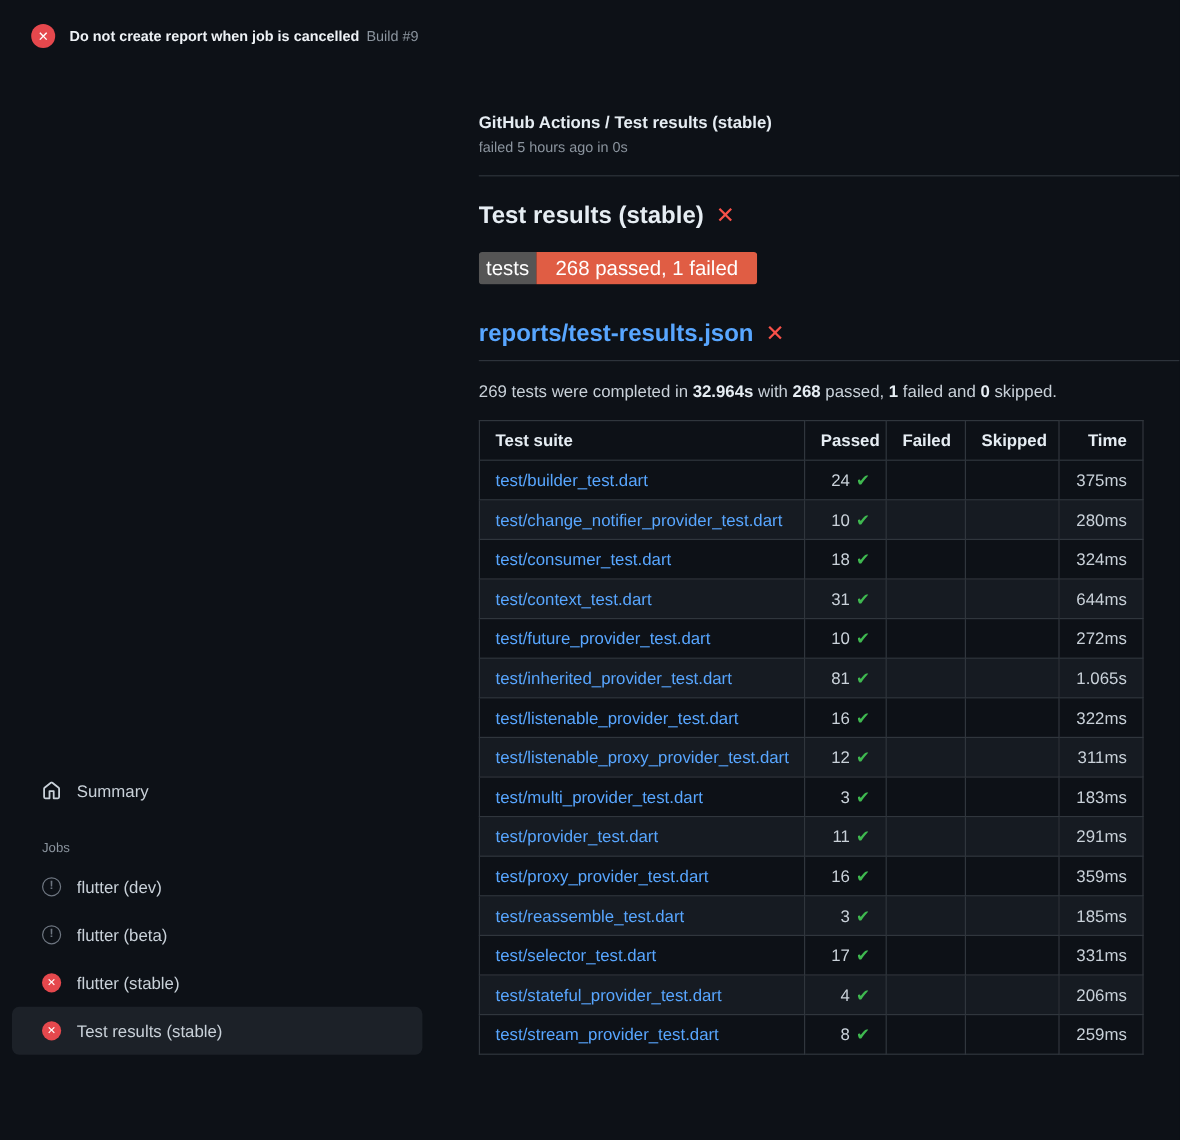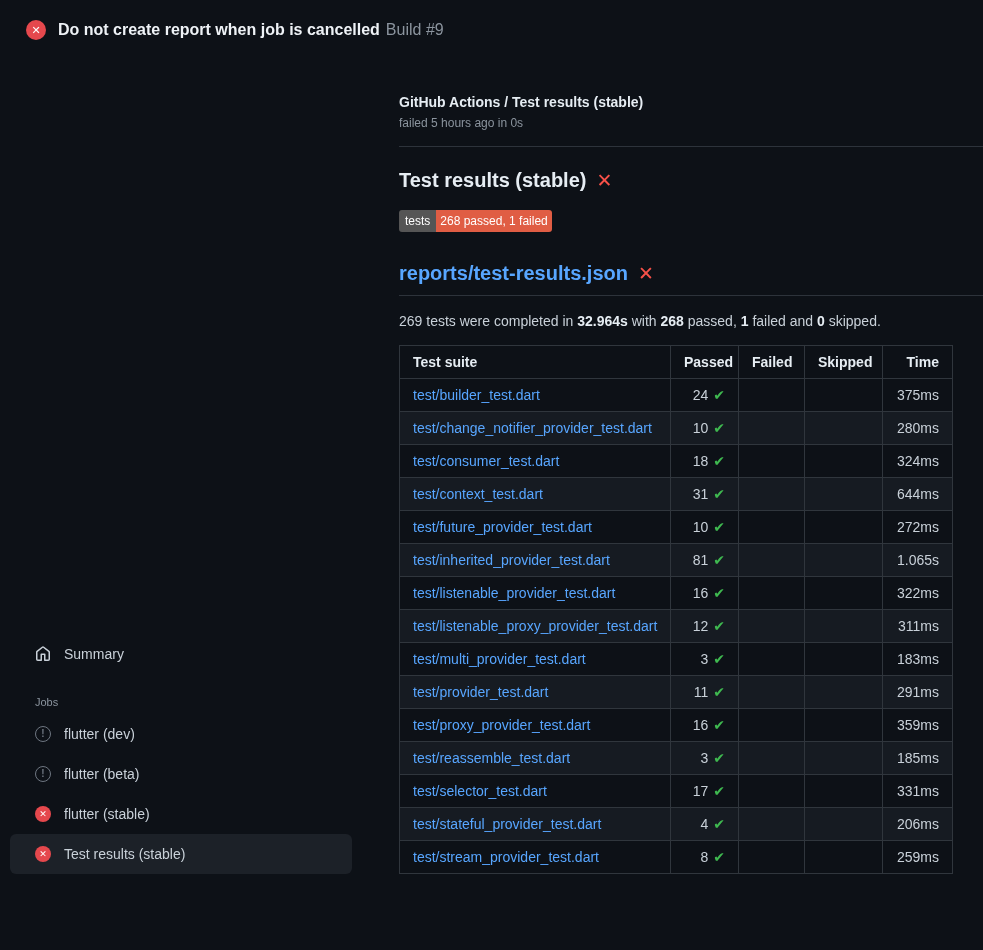--- a/index.html
+++ b/index.html
@@ -15,21 +15,21 @@
   .top-header {
     display: flex; align-items: center; gap: 12px;
     padding: 16px 24px 12px 26px; height: 56px;
   }
   .status-circle {
     width: 20px; height: 20px; border-radius: 50%;
     background: #e5484d; color: #fff;
     display: inline-flex; align-items: center; justify-content: center;
     font-size: 11px; font-weight: 700; flex: 0 0 auto;
   }
-  .run-title { font-size: 16px; font-weight: 700; color: #eef2f6; line-height: 1.2; }
+  .run-title { font-size: 12px; font-weight: 700; color: #eef2f6; line-height: 1.2; }
   .run-title .build { color: #8b949e; font-weight: 400; margin-left: 6px; }
 
   
   .layout { display: flex; align-items: flex-end; }
   .sidebar { width: 352px; flex: 0 0 auto; padding: 17px 0 0 10px; }
   .main { flex: 1 1 auto; padding: 37px 0 0 47px; min-width: 0; }
 
   
   .sidebar-item {
     display: flex; align-items: center; gap: 13px;
@@ -59,24 +59,24 @@
   .rule { border: none; border-top: 1px solid #2d333b; margin: 16px 0 0 0; }
 
   .section-title {
     margin-top: 22px; font-size: 20px; font-weight: 700; color: #e6edf3;
     display: flex; align-items: center; gap: 10px;
   }
   .red-x { color: #f85149; font-weight: 700; font-size: 19px; }
 
   .badge {
     display: inline-flex; margin-top: 18px; border-radius: 3px; overflow: hidden;
-    font-size: 12px; line-height: 1; color: #fff;
+    font-size: 17px; line-height: 1; color: #fff;
   }
   .badge-label { background: #555555; padding: 5px 6px; }
-  .badge-value { background: #e05d44; padding: 5px 4px; }
+  .badge-value { background: #e05d44; padding: 5px 16px; }
 
   .report-title {
     margin-top: 30px; padding-bottom: 10px;
     border-bottom: 1px solid #2d333b;
     font-size: 20px; font-weight: 700;
     display: flex; align-items: center; gap: 10px;
   }
   .report-link { color: #58a6ff; text-decoration: none; }
 
   .summary-text { margin: 17px 0 16px 0; color: #c9d1d9; }

